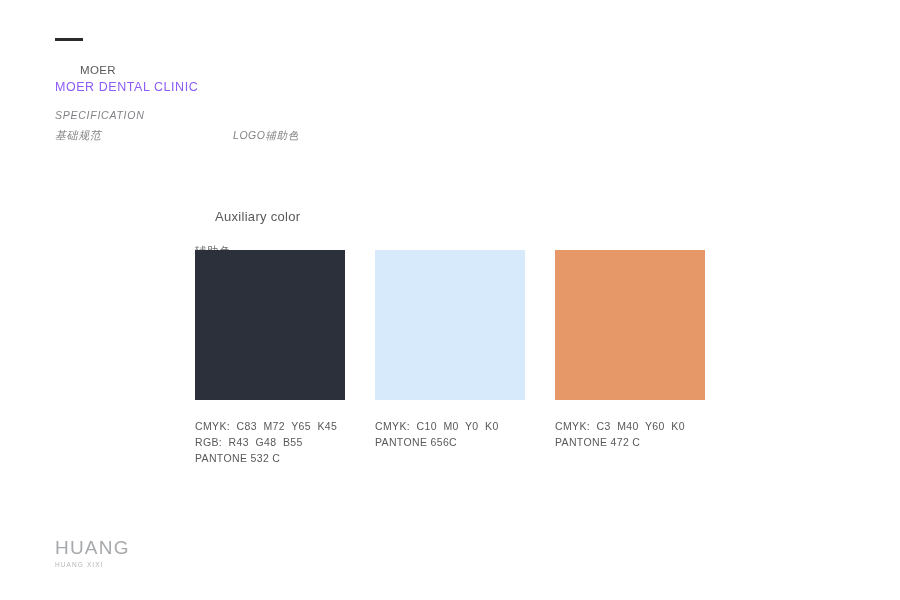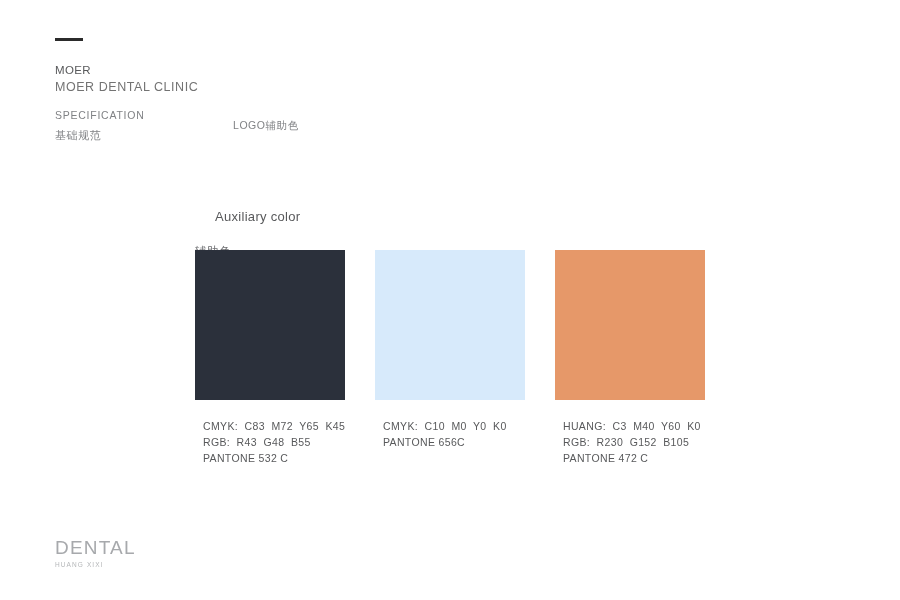--- a/index.html
+++ b/index.html
@@ -27,36 +27,38 @@
     width: 28px;
     height: 3px;
     background: #2b2b2b;
     margin-bottom: 21px;
   }
   .brand-name {
     font-size: 11.5px;
     letter-spacing: 0.35px;
     color: #58595b;
     line-height: 16px;
+    margin-left: 25px;
   }
   .brand-full {
     font-size: 12.5px;
     letter-spacing: 0.55px;
-    color: #737373;
+    color: #8b5cf6;
     line-height: 17px;
     margin-top: 1px;
   }
 
   .meta-row {
     position: absolute;
     left: 55px;
     top: 108px;
     width: 780px;
     display: flex;
-    align-items: center;
+    align-items: flex-end;
+    font-style: italic;
   }
   .meta-col-left {
     width: 178px;
   }
   .meta-en {
     font-size: 10.5px;
     letter-spacing: 0.75px;
     color: #808285;
     line-height: 15px;
   }
@@ -107,21 +109,20 @@
   }
   .swatch-cell {
     width: 150px;
   }
   .swatch-chip {
     width: 150px;
     height: 150px;
   }
   .swatch-specs {
     margin-top: 18px;
-    margin-left: 8px;
   }
   .spec-line {
     font-size: 10.5px;
     letter-spacing: 0.35px;
     color: #58595b;
     line-height: 16px;
     white-space: pre;
   }
 
   
@@ -182,24 +183,23 @@
     <div class="swatch-chip" style="background:#D7EAFB"></div>
     <div class="swatch-specs">
       <div class="spec-line">CMYK:  C10  M0  Y0  K0</div>
       <div class="spec-line">PANTONE 656C</div>
     </div>
   </div>
 
   <div class="swatch-cell">
     <div class="swatch-chip" style="background:#E69869"></div>
     <div class="swatch-specs">
-      <div class="spec-line">HUANG:  C3  M40  Y60  K0</div>
-      <div class="spec-line">RGB:  R230  G152  B105</div>
+      <div class="spec-line">CMYK:  C3  M40  Y60  K0</div>
       <div class="spec-line">PANTONE 472 C</div>
     </div>
   </div>
 
 </div>
 
 <div class="footer">
-  <div class="footer-title">DENTAL</div>
+  <div class="footer-title">HUANG</div>
   <div class="footer-sub">HUANG XIXI</div>
 </div>
 
 </body></html>

